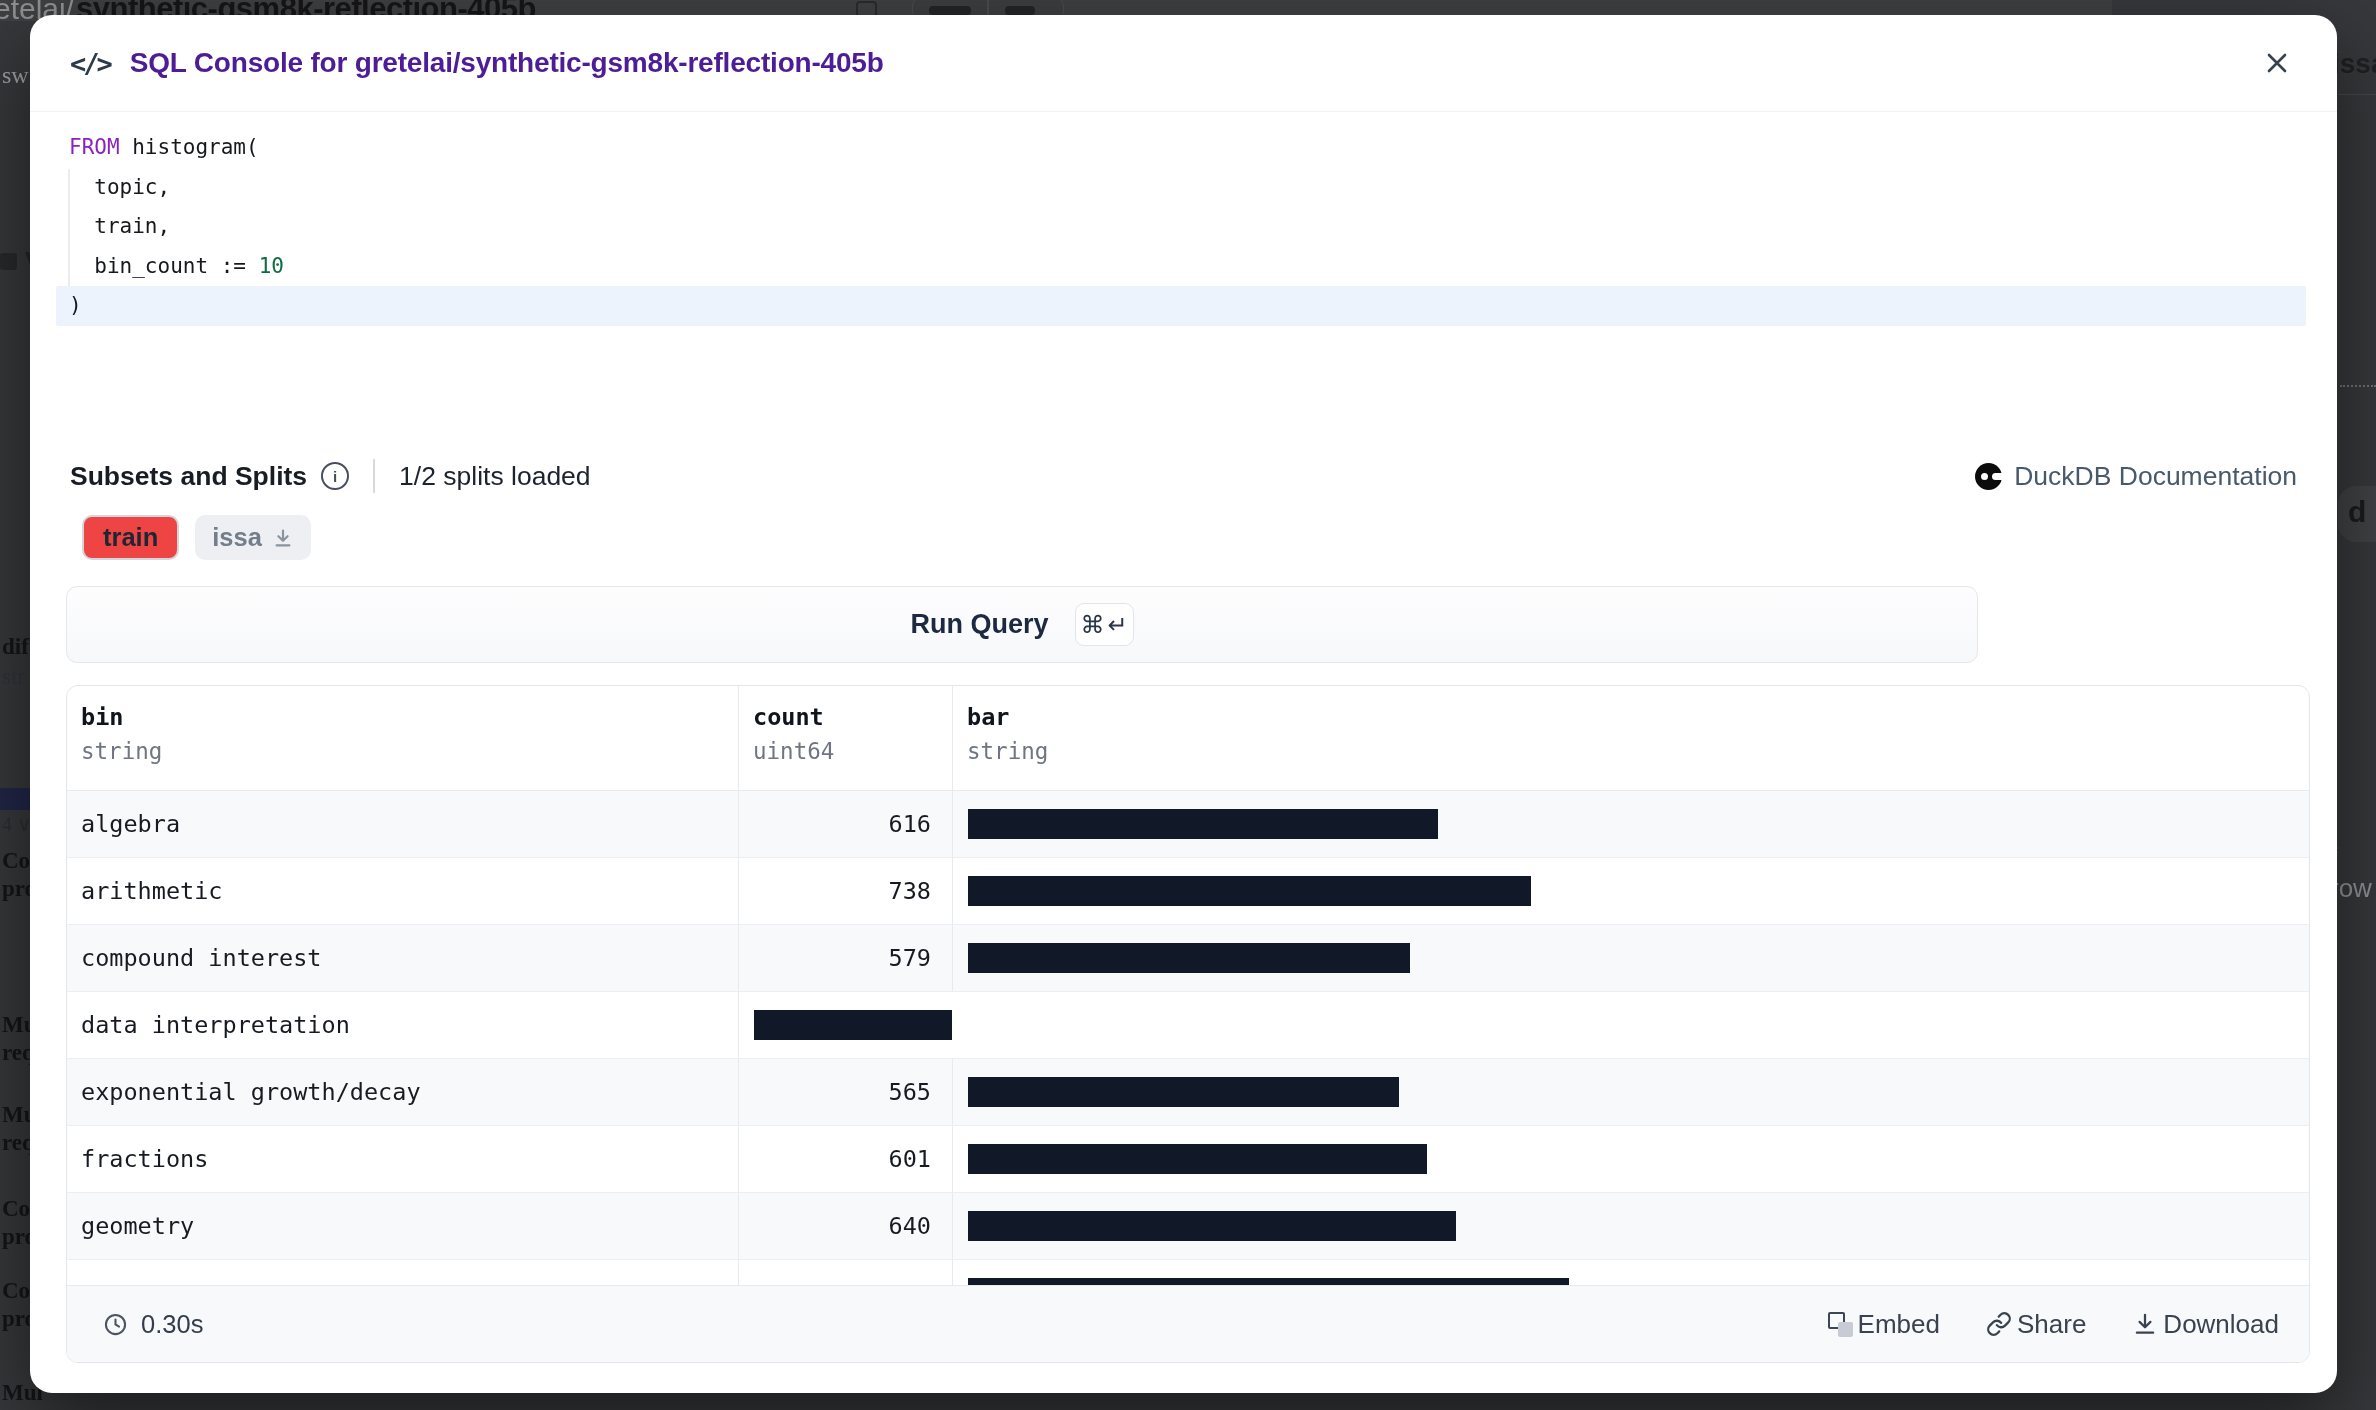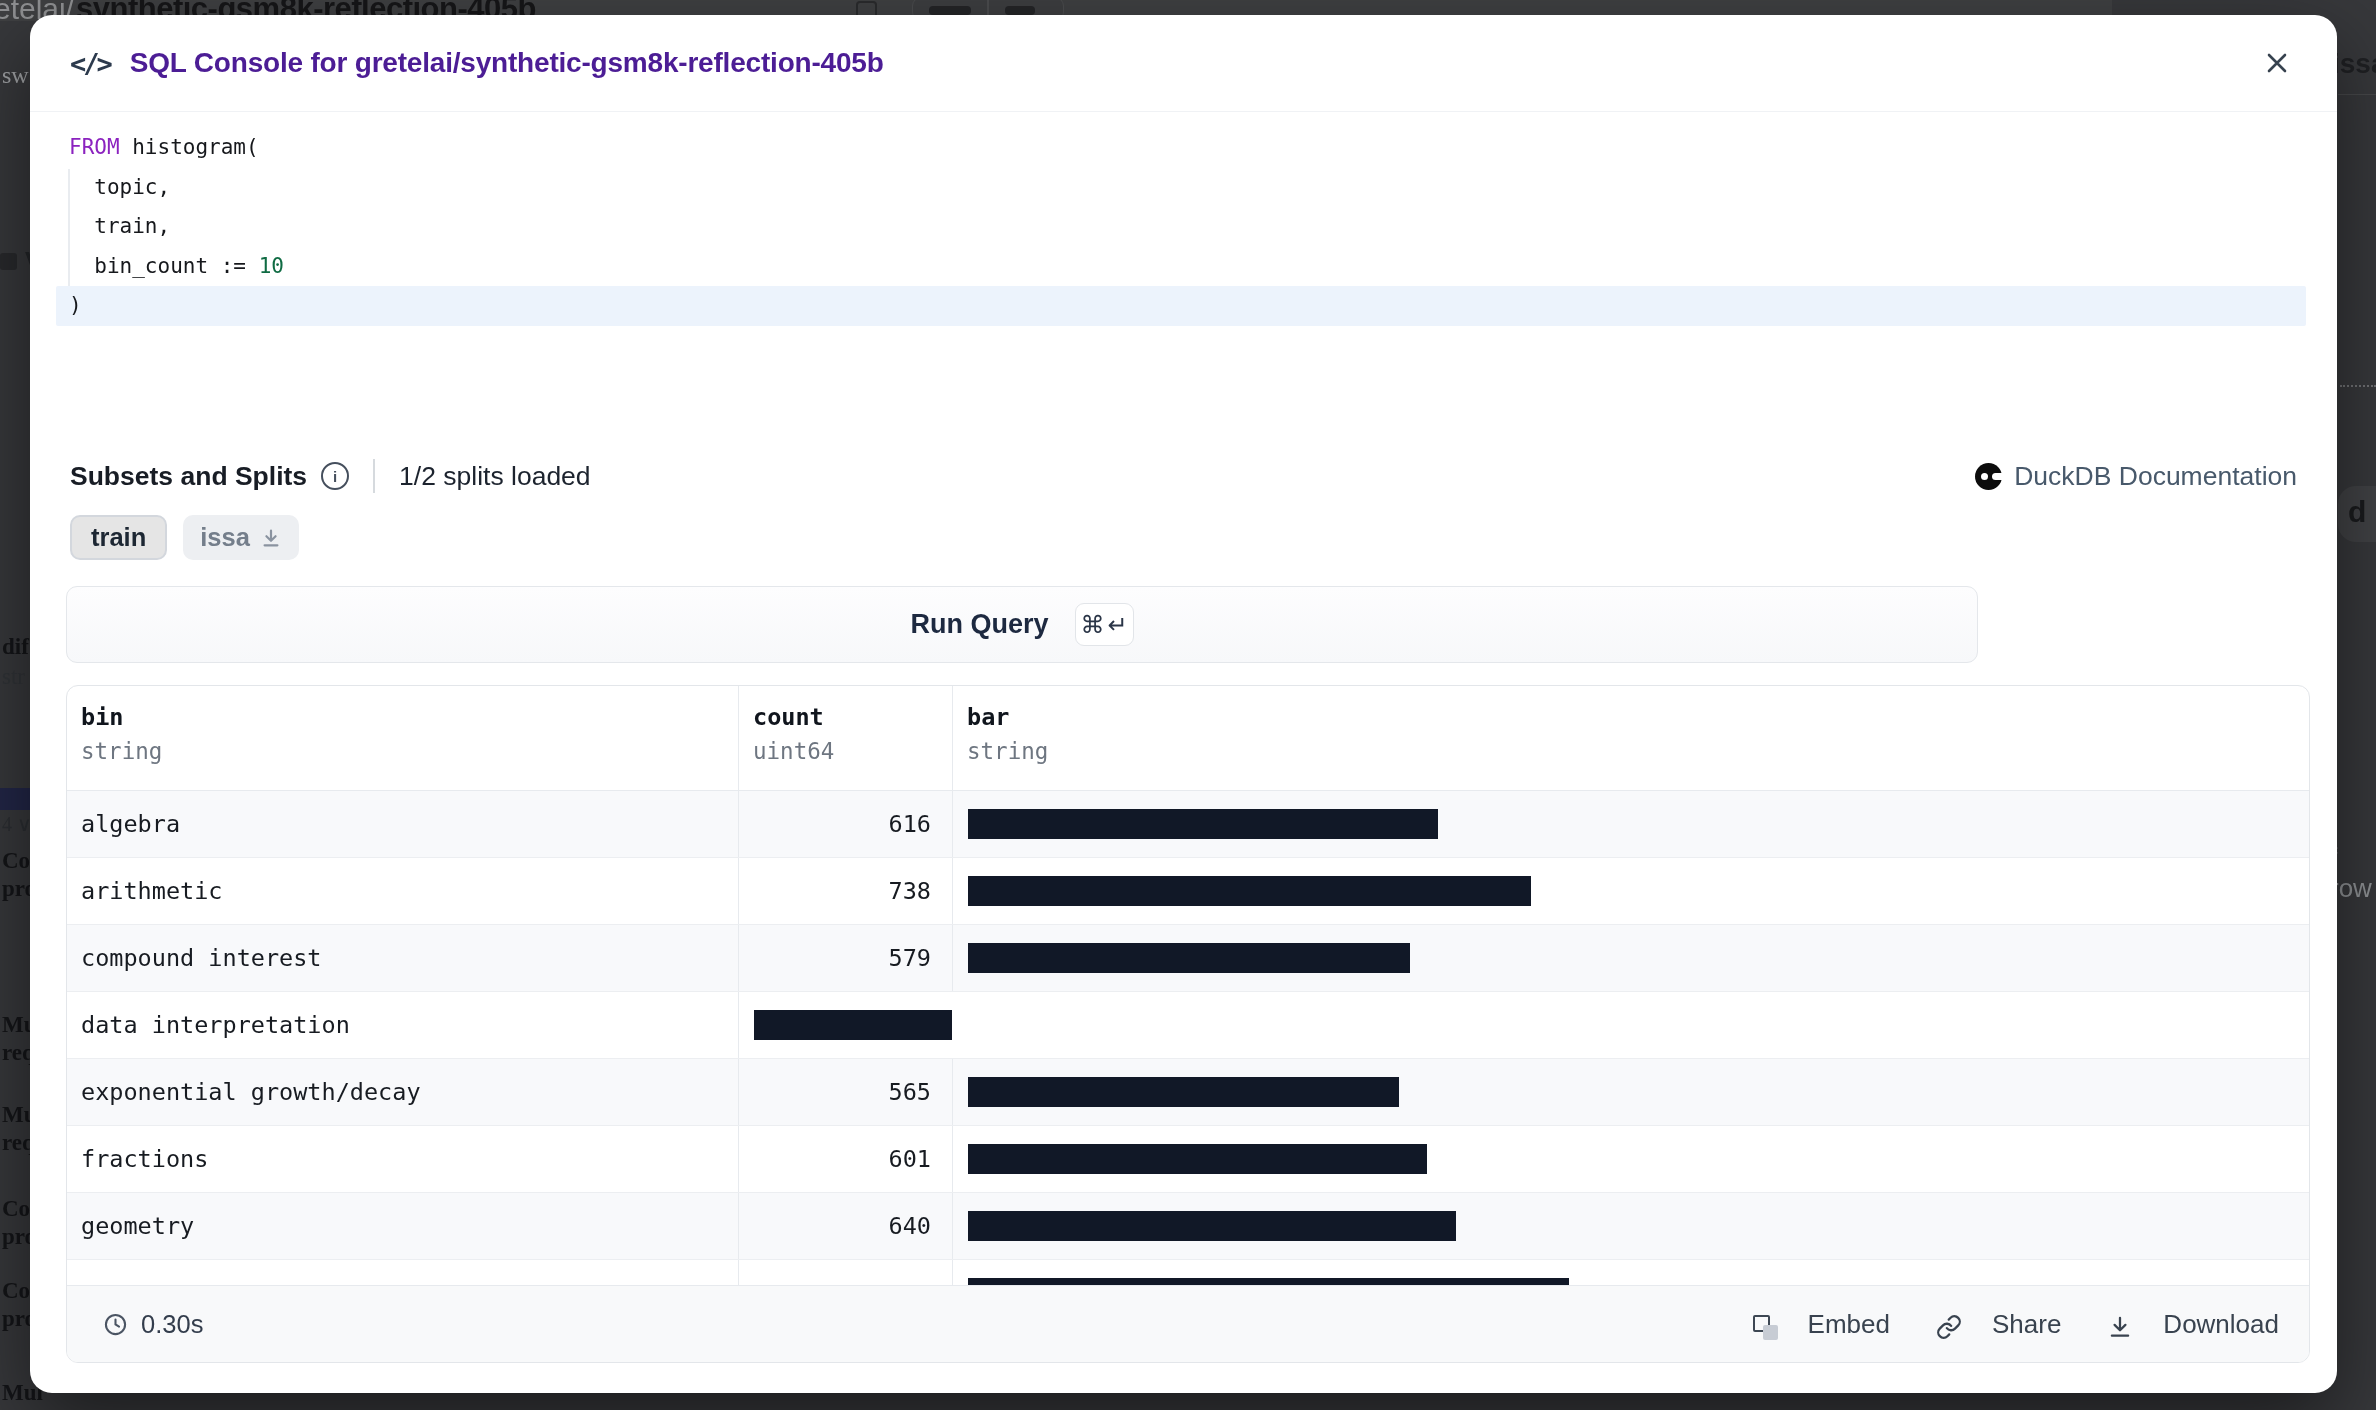--- a/index.html
+++ b/index.html
@@ -67,21 +67,21 @@
   .doc-link{margin-left:auto;display:flex;align-items:center;gap:12px;cursor:pointer;}
   .doc-link span.lbl{font-size:26.5px;color:#48596b;}
   .duck{width:27px;height:27px;background:#0c0c0c;border-radius:50%;position:relative;}
   .duck::before{content:"";position:absolute;left:6px;top:10px;width:7px;height:7px;background:#fff;border-radius:50%;}
   .duck::after{content:"";position:absolute;right:0px;top:10px;width:10px;height:7px;background:#fff;border-radius:4px 0 0 4px;}
 
   
   .split-btns{position:absolute;left:40px;top:500px;display:flex;gap:16px;}
   .btn-split{height:45px;border-radius:10px;display:flex;align-items:center;gap:10px;cursor:pointer;
     font-family:"Liberation Sans",sans-serif;font-size:25.5px;font-weight:600;padding:0 19px;box-sizing:border-box;}
-  .btn-split.sel{background:#e5e5e5;border:2px solid #d3d7dd;color:#1d2733;}
+  .btn-split.sel{background:#ef4444;border:2px solid #d3d7dd;color:#1d2733;margin-left:12px;}
   .btn-split.unsel{background:#edeff2;border:none;color:#747e8b;padding:0 17px;}
 
   
   .run-btn{position:absolute;left:36px;top:571px;width:1912px;height:77px;border-radius:11px;
     border:1.5px solid #e4e7eb;background:linear-gradient(#fdfdfe,#f7f8fa);cursor:pointer;
     display:flex;align-items:center;justify-content:center;gap:26px;box-sizing:border-box;}
   .run-label{font-size:27px;font-weight:bold;color:#1d2940;font-family:"Liberation Sans",sans-serif;}
   .kbd{width:57px;height:41px;border:1.5px solid #e2e5e9;border-radius:9px;background:#fff;
     display:flex;align-items:center;justify-content:center;gap:3px;font-size:24px;color:#2a3547;}
 
@@ -101,21 +101,21 @@
   .td.c1{padding-left:14px;}
   .td.c2{justify-content:flex-end;padding-right:21px;}
   .td.c3{padding-left:15px;}
   .bar{height:30px;background:#111827;}
   
   .tfoot{flex:0 0 auto;height:77px;background:#f8f9fa;border-top:1.5px solid #e7eaee;
     display:flex;align-items:center;padding:0 30px;box-sizing:border-box;}
   .elapsed{display:flex;align-items:center;gap:13px;margin-left:6px;}
   .elapsed .t{font-size:25.5px;color:#333d4c;}
   .foot-actions{margin-left:auto;display:flex;align-items:center;gap:46px;}
-  .fbtn{display:flex;align-items:flex-end;gap:30px;background:none;border:none;cursor:pointer;padding:0;
+  .fbtn{display:flex;align-items:center;gap:5px;background:none;border:none;cursor:pointer;padding:0;
     font-family:"Liberation Sans",sans-serif;font-size:26px;color:#39434f;}
   .embed-ic{position:relative;width:25px;height:25px;}
   .embed-ic .back{position:absolute;left:0;top:0;width:13px;height:13px;border:2.5px solid #3d4753;border-radius:2px;}
   .embed-ic .front{position:absolute;right:0;bottom:0;width:15px;height:15px;background:#c7ccd4;border-radius:2px;}
 </style>
 </head>
 <body>
 
 <div id="backdrop">
   <div class="topbar">

